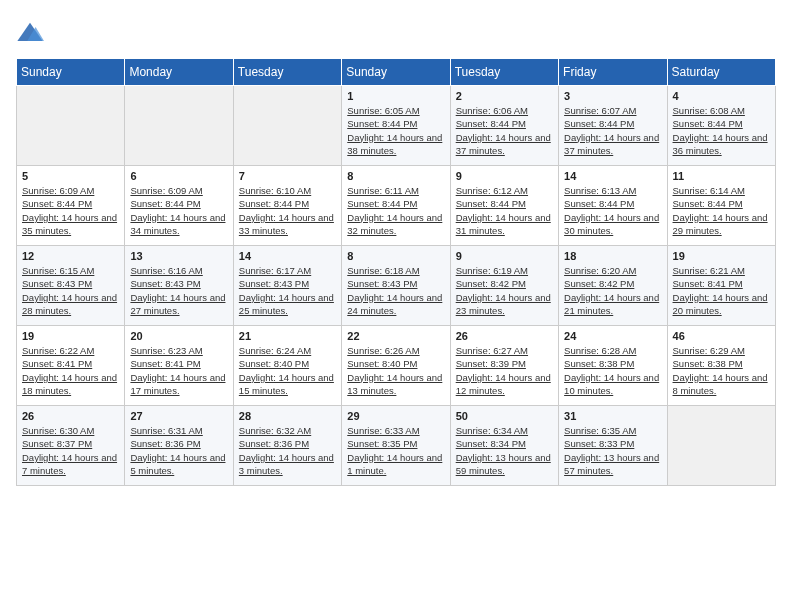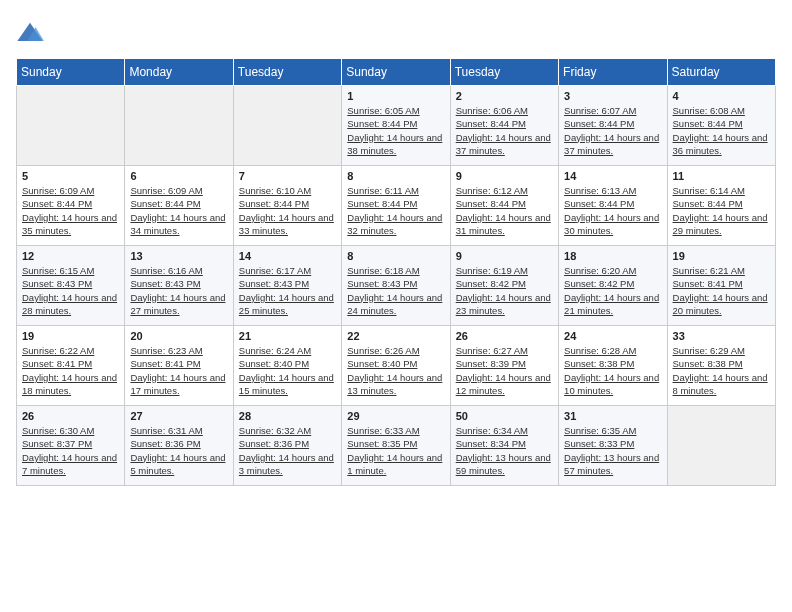--- a/index.html
+++ b/index.html
@@ -233,21 +233,21 @@
         </td>
         <td>
           <span class="day-number">26</span>
           <div class="day-info">Sunrise: 6:27 AM<br>Sunset: 8:39 PM<br>Daylight: 14 hours and 12 minutes.</div>
         </td>
         <td>
           <span class="day-number">24</span>
           <div class="day-info">Sunrise: 6:28 AM<br>Sunset: 8:38 PM<br>Daylight: 14 hours and 10 minutes.</div>
         </td>
         <td>
-          <span class="day-number">33</span>
+          <span class="day-number">46</span>
           <div class="day-info">Sunrise: 6:29 AM<br>Sunset: 8:38 PM<br>Daylight: 14 hours and 8 minutes.</div>
         </td>
       </tr>
       <tr>
         <td>
           <span class="day-number">26</span>
           <div class="day-info">Sunrise: 6:30 AM<br>Sunset: 8:37 PM<br>Daylight: 14 hours and 7 minutes.</div>
         </td>
         <td>
           <span class="day-number">27</span>

